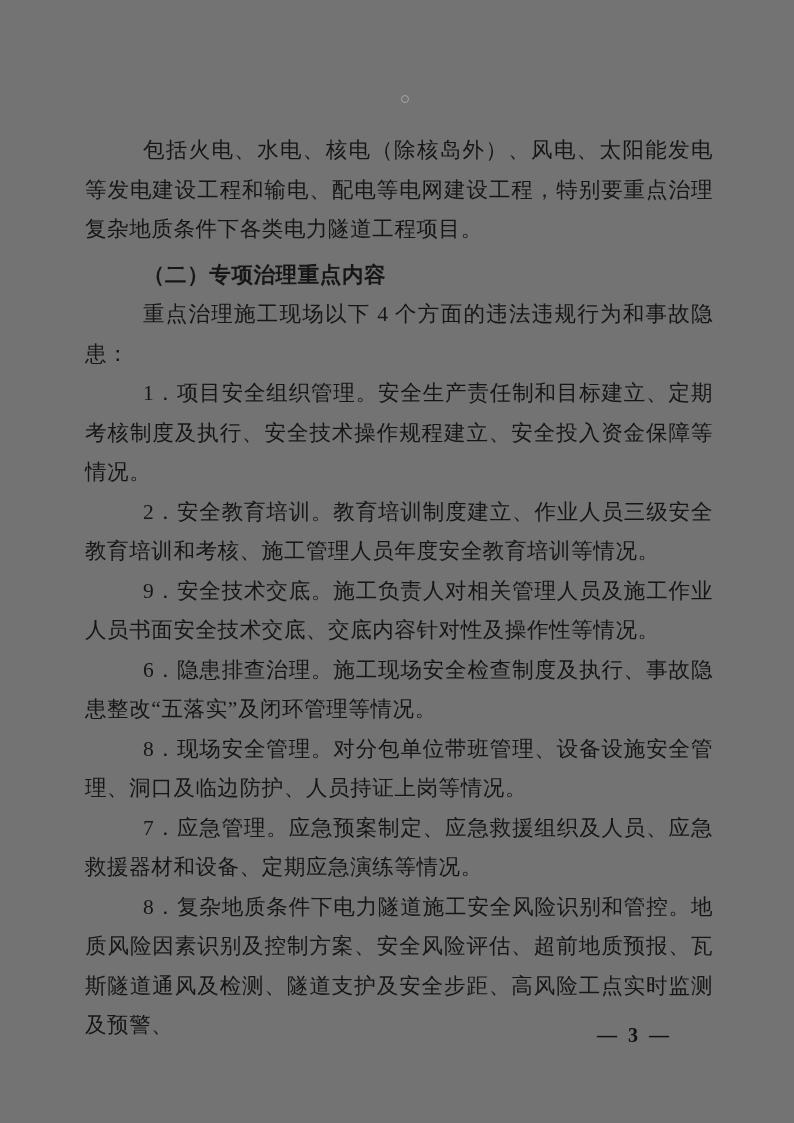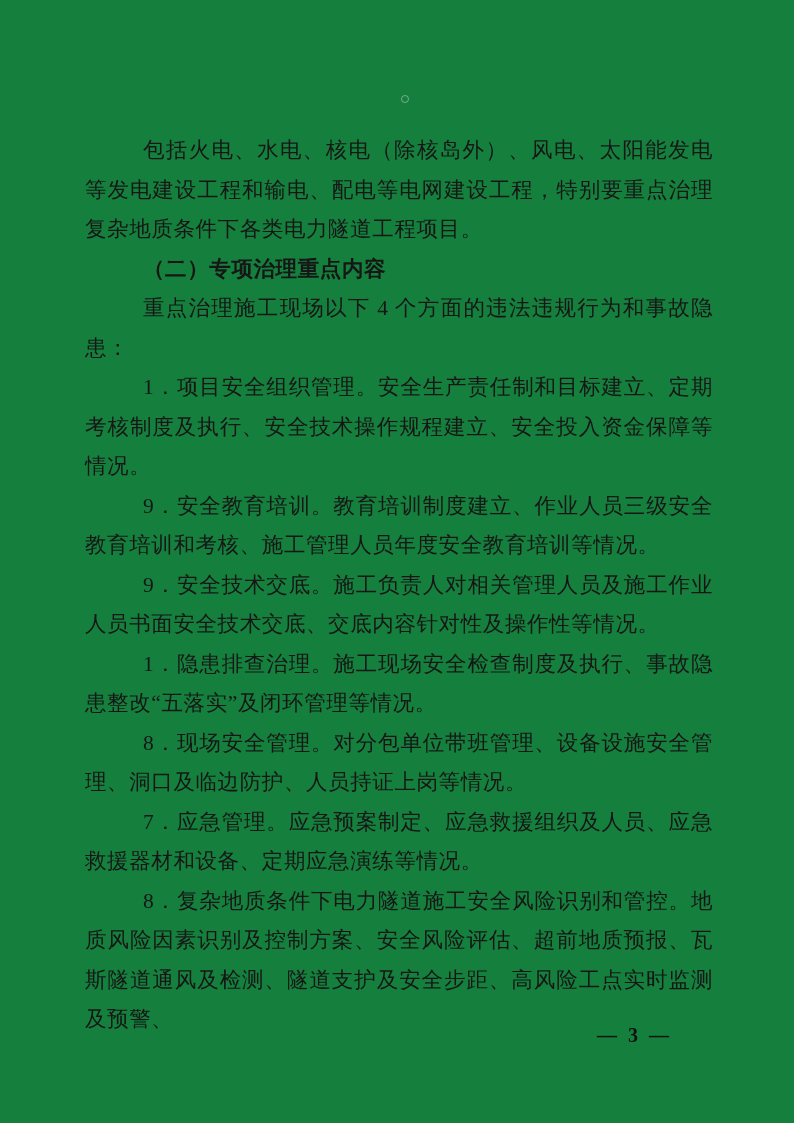--- a/index.html
+++ b/index.html
@@ -11,21 +11,21 @@
     width: 794px;
     height: 1123px;
     position: relative;
     overflow: hidden;
     font-family: "Liberation Serif", "DejaVu Serif", serif;
     color: #141414;
   }
   .page {
     position: absolute;
     inset: 0;
-    background: #15803d;
+    background: #737373;
   }
   .scan-artifact {
     position: absolute;
     left: 401px;
     top: 95px;
     width: 6px;
     height: 6px;
     border: 1px solid #c8c8c8;
     border-radius: 50%;
     opacity: 0.55;
@@ -42,20 +42,21 @@
     line-height: 39.5px;
     letter-spacing: 0.6px;
     text-align: justify;
     text-indent: 58px;
     word-break: break-all;
     color: #161616;
   }
   .para.heading {
     font-weight: bold;
     text-align: left;
+    margin-top: 6px;
   }
   .footer {
     position: absolute;
     top: 1024px;
     left: 0;
     width: 794px;
   }
   .page-number {
     position: absolute;
     left: 597px;
@@ -72,23 +73,23 @@
 
 <div class="page">
 
   <div class="scan-artifact"></div>
 
   <div class="content">
     <p class="para">包括火电、水电、核电（除核岛外）、风电、太阳能发电等发电建设工程和输电、配电等电网建设工程，特别要重点治理复杂地质条件下各类电力隧道工程项目。</p>
     <p class="para heading">（二）专项治理重点内容</p>
     <p class="para">重点治理施工现场以下 4 个方面的违法违规行为和事故隐患：</p>
     <p class="para">1．项目安全组织管理。安全生产责任制和目标建立、定期考核制度及执行、安全技术操作规程建立、安全投入资金保障等情况。</p>
-    <p class="para">9．安全教育培训。教育培训制度建立、作业人员三级安全教育培训和考核、施工管理人员年度安全教育培训等情况。</p>
+    <p class="para">2．安全教育培训。教育培训制度建立、作业人员三级安全教育培训和考核、施工管理人员年度安全教育培训等情况。</p>
     <p class="para">9．安全技术交底。施工负责人对相关管理人员及施工作业人员书面安全技术交底、交底内容针对性及操作性等情况。</p>
-    <p class="para">1．隐患排查治理。施工现场安全检查制度及执行、事故隐患整改“五落实”及闭环管理等情况。</p>
+    <p class="para">6．隐患排查治理。施工现场安全检查制度及执行、事故隐患整改“五落实”及闭环管理等情况。</p>
     <p class="para">8．现场安全管理。对分包单位带班管理、设备设施安全管理、洞口及临边防护、人员持证上岗等情况。</p>
     <p class="para">7．应急管理。应急预案制定、应急救援组织及人员、应急救援器材和设备、定期应急演练等情况。</p>
     <p class="para">8．复杂地质条件下电力隧道施工安全风险识别和管控。地质风险因素识别及控制方案、安全风险评估、超前地质预报、瓦斯隧道通风及检测、隧道支护及安全步距、高风险工点实时监测及预警、</p>
   </div>
 
   <div class="footer">
     <span class="page-number">— 3 —</span>
   </div>
 
 </div>

